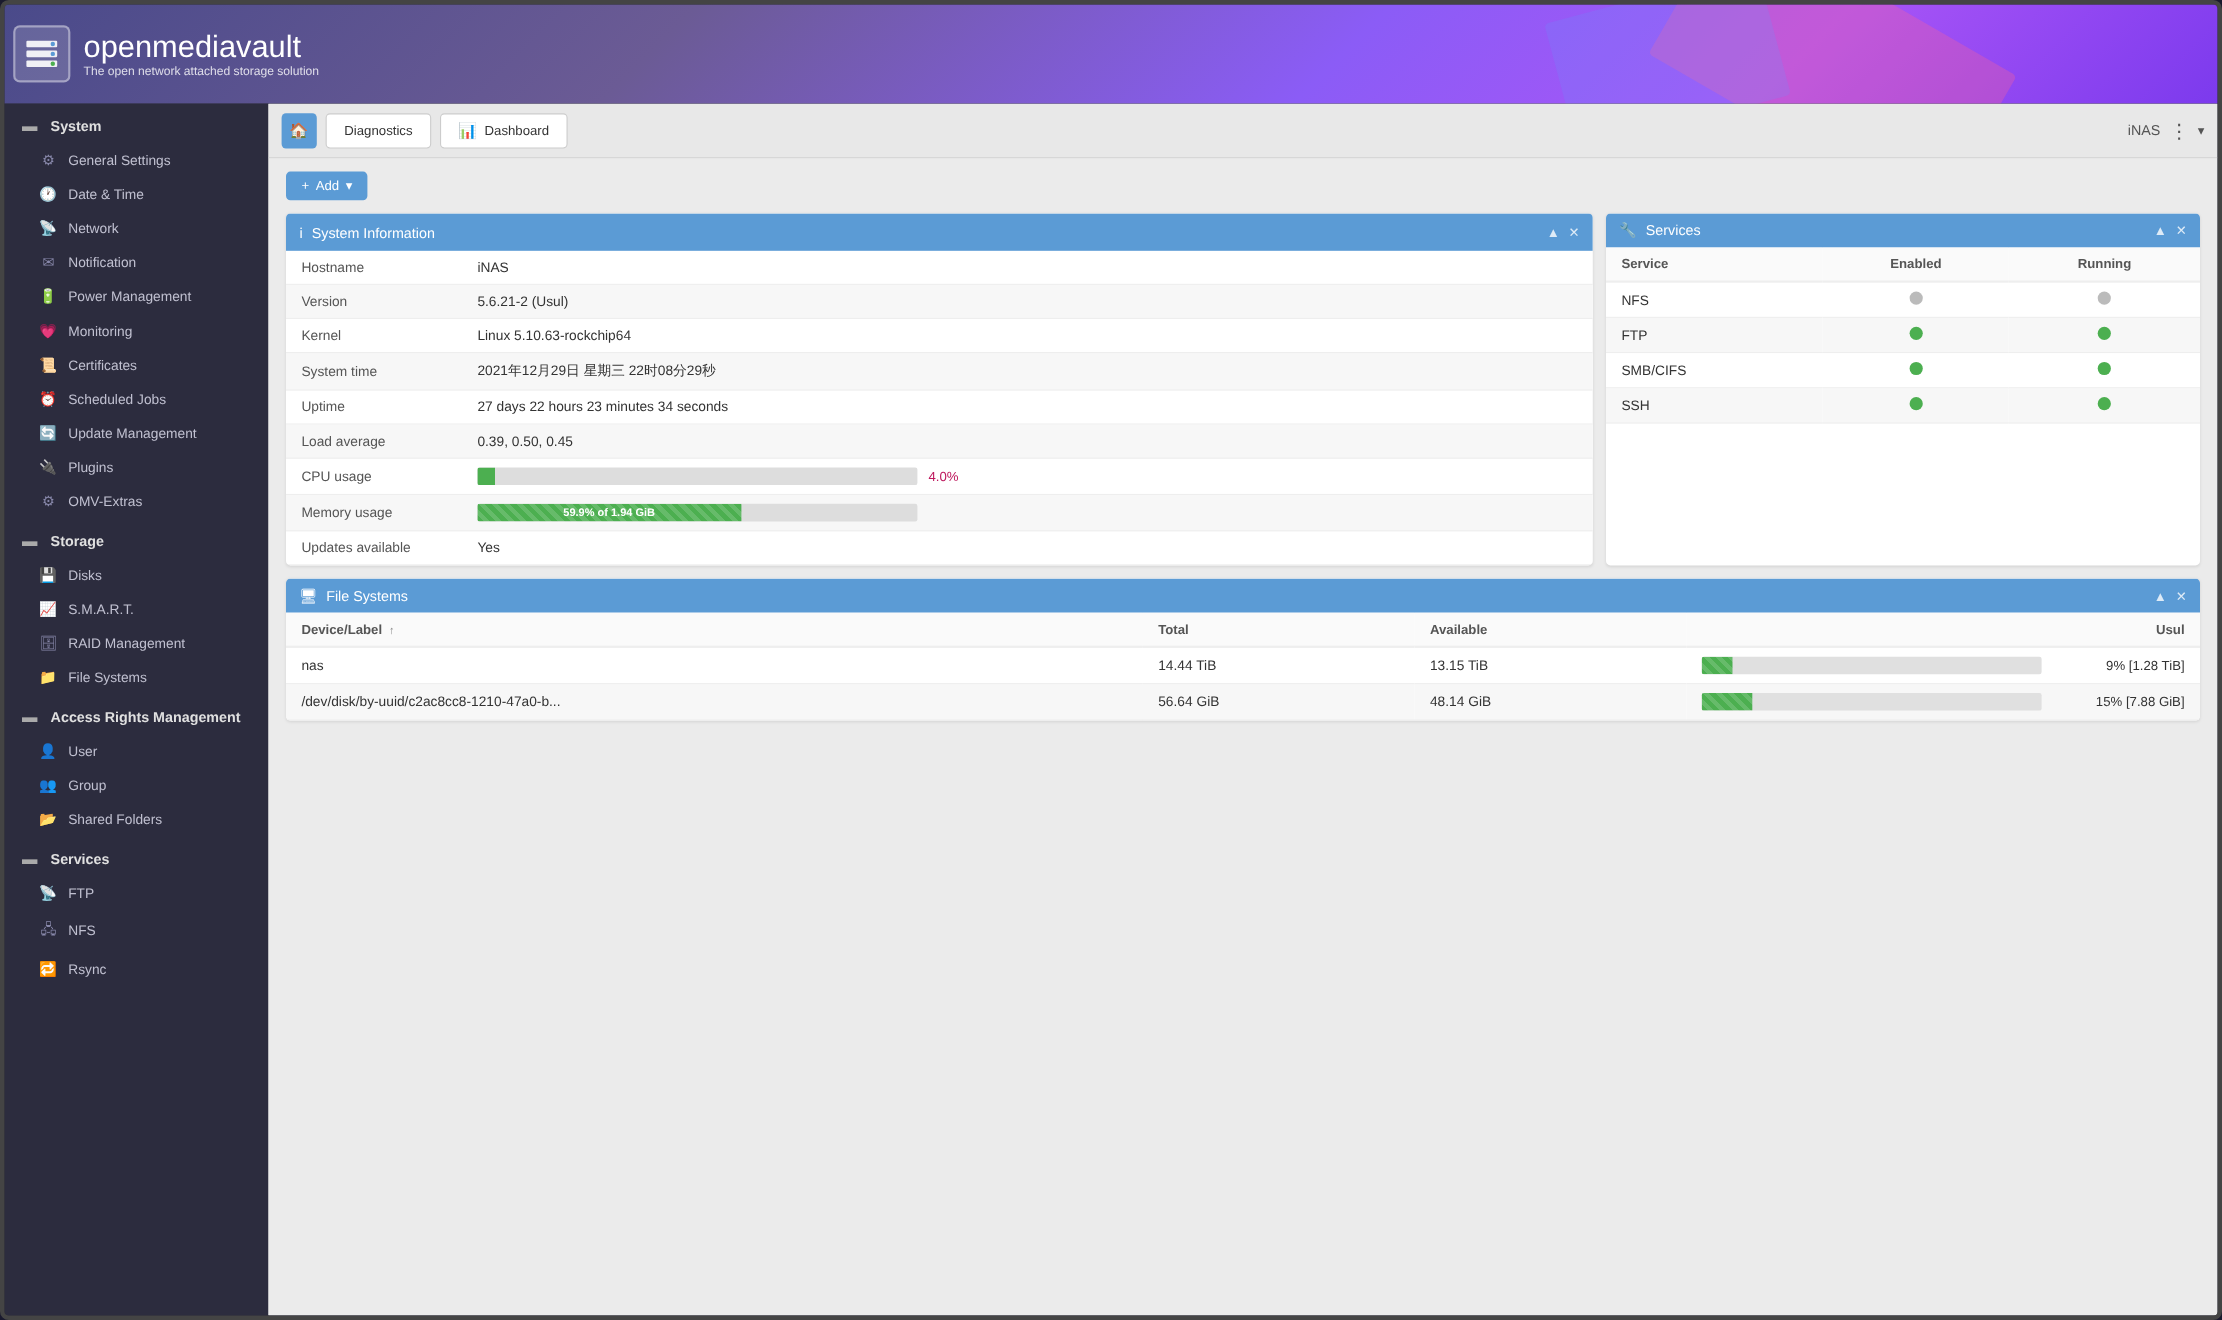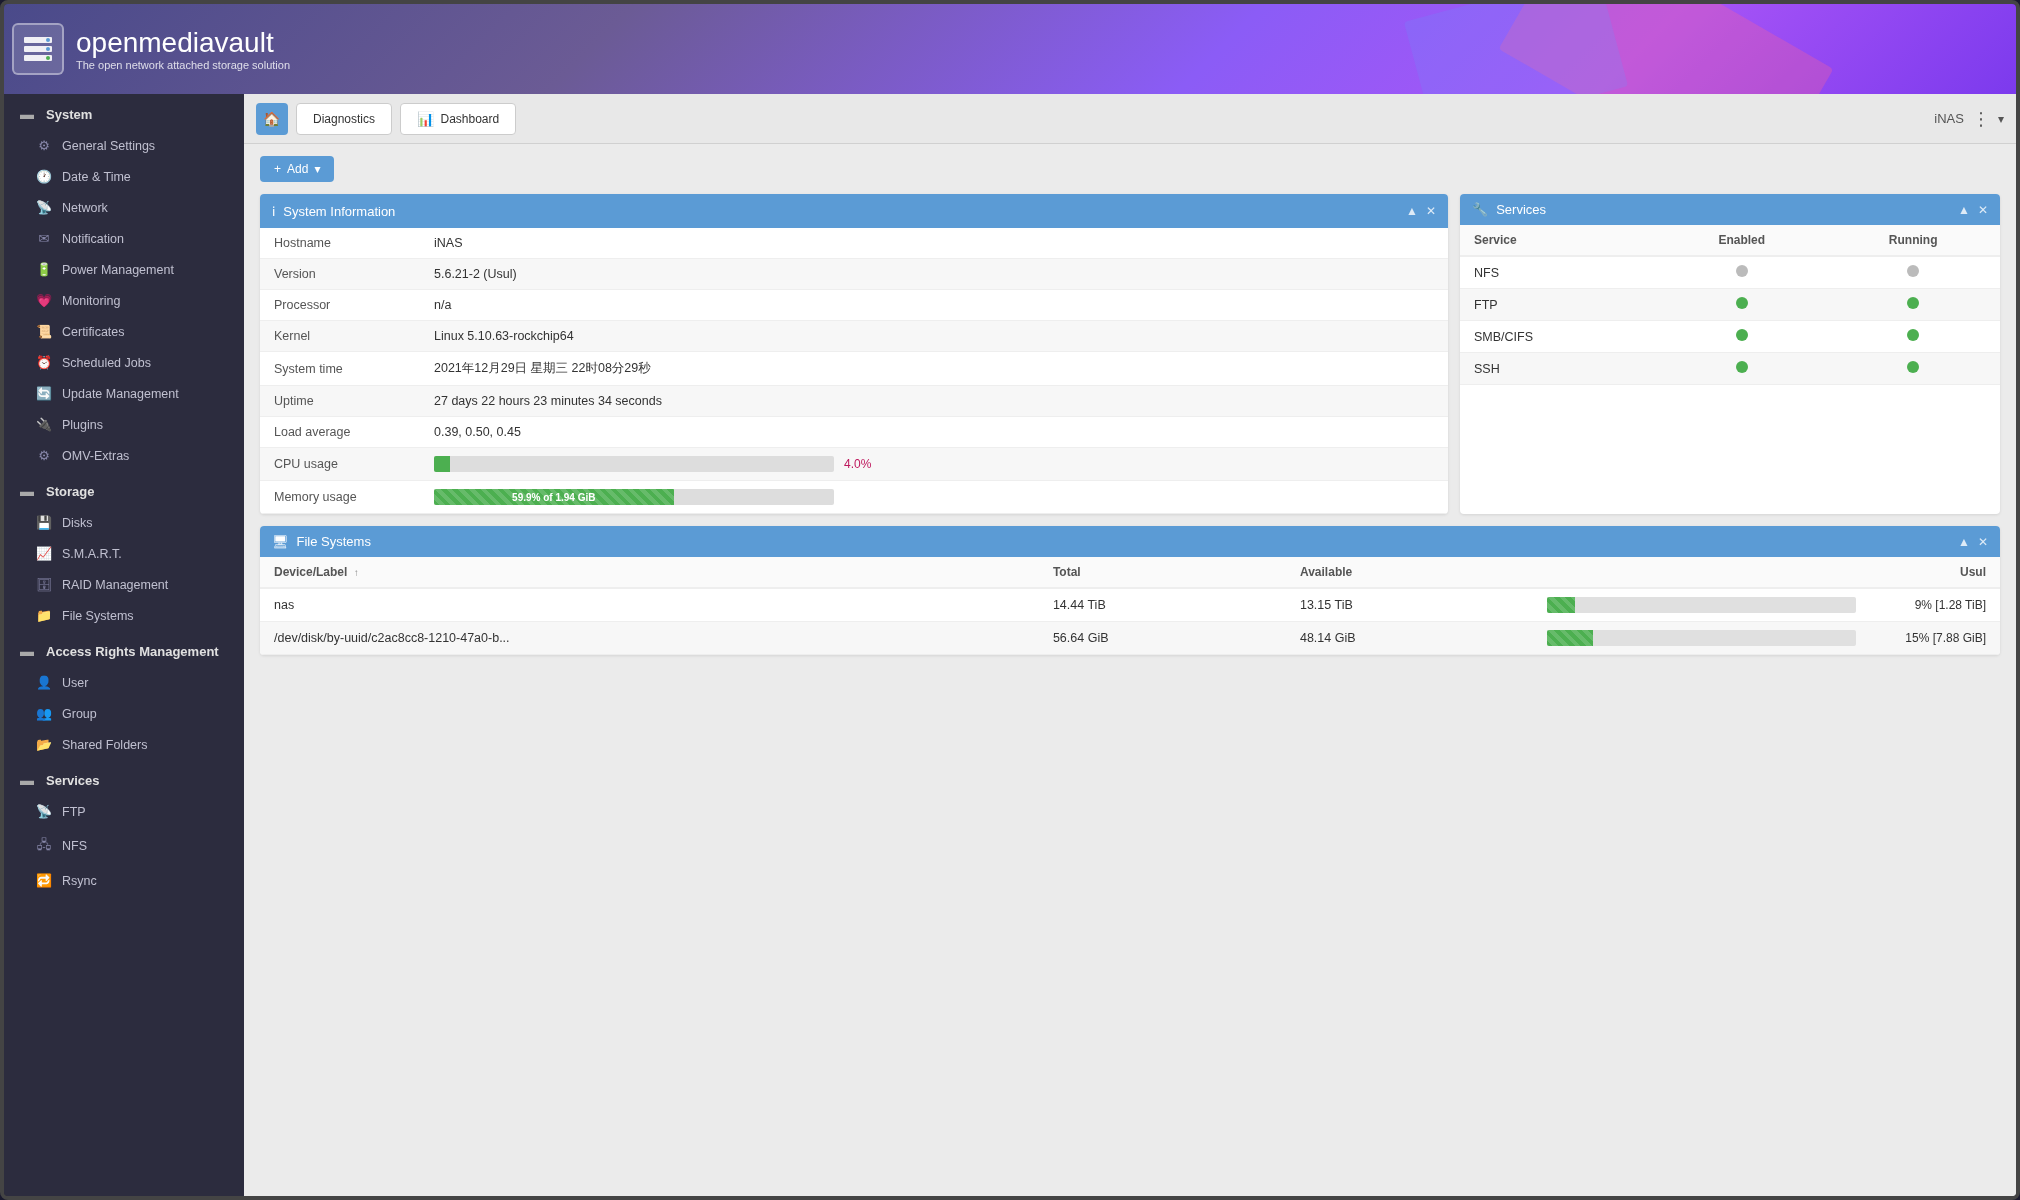--- a/index.html
+++ b/index.html
@@ -555,24 +555,20 @@
                 <tbody>
                   <tr>
                     <td>Hostname</td>
                     <td>iNAS</td>
                   </tr>
                   <tr>
                     <td>Version</td>
                     <td>5.6.21-2 (Usul)</td>
                   </tr>
                   <tr>
-                    <td>Processor</td>
-                    <td>n/a</td>
-                  </tr>
-                  <tr>
                     <td>Kernel</td>
                     <td>Linux 5.10.63-rockchip64</td>
                   </tr>
                   <tr>
                     <td>System time</td>
                     <td>2021年12月29日 星期三 22时08分29秒</td>
                   </tr>
                   <tr>
                     <td>Uptime</td>
                     <td>27 days 22 hours 23 minutes 34 seconds</td>
@@ -596,20 +592,24 @@
                     <td>Memory usage</td>
                     <td>
                       <div class="progress-container">
                         <div class="progress-bar" style="flex: 1; max-width: 400px;">
                           <div class="progress-fill green-pattern" style="width: 59.9%;">
                             <span>59.9% of 1.94 GiB</span>
                           </div>
                         </div>
                       </div>
                     </td>
+                  </tr>
+                  <tr>
+                    <td>Updates available</td>
+                    <td>Yes</td>
                   </tr>
                 </tbody>
               </table>
             </div>
           </div>
 
           <div class="panel services-panel">
             <div class="panel-header">
               <span>🔧</span>
               <span>Services</span>

